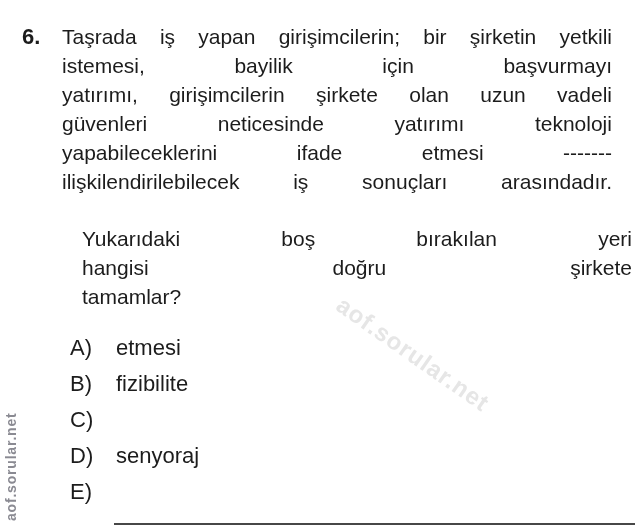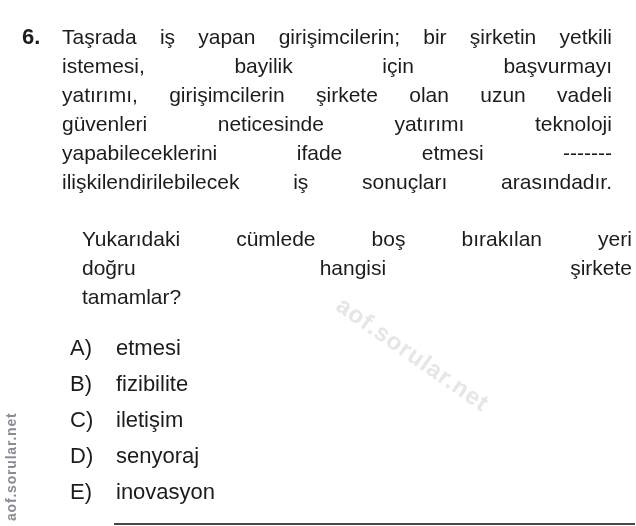--- a/index.html
+++ b/index.html
@@ -158,53 +158,50 @@
         <span>ilişkilendirilebilecek</span>
         <span>iş</span>
         <span>sonuçları</span>
         <span>arasındadır.</span>
       </div>
   </div>
 
   <div class="q-prompt">
     <div class="jline">
         <span>Yukarıdaki</span>
-        <span>cümlede</span>
         <span>boş</span>
         <span>bırakılan</span>
         <span>yeri</span>
       </div>
     <div class="jline">
+        <span>hangisi</span>
         <span>doğru</span>
-        <span>hangisi</span>
         <span>şirkete</span>
       </div>
     <div class="lline">tamamlar?</div>
   </div>
 
   <div class="options">
     <div class="option-row">
       <span class="option-letter">A)</span>
       <span class="option-text">etmesi</span>
     </div>
     <div class="option-row">
       <span class="option-letter">B)</span>
       <span class="option-text">fizibilite</span>
     </div>
     <div class="option-row">
       <span class="option-letter">C)</span>
-      <span class="option-text">iletişim</span>
     </div>
     <div class="option-row">
       <span class="option-letter">D)</span>
       <span class="option-text">senyoraj</span>
     </div>
     <div class="option-row">
       <span class="option-letter">E)</span>
-      <span class="option-text">inovasyon</span>
     </div>
   </div>
 
   <div class="wm-diag">aof.sorular.net</div>
   <div class="wm-left">aof.sorular.net</div>
   <div class="bottom-divider"></div>
 
 </div>
 
 </body></html>

